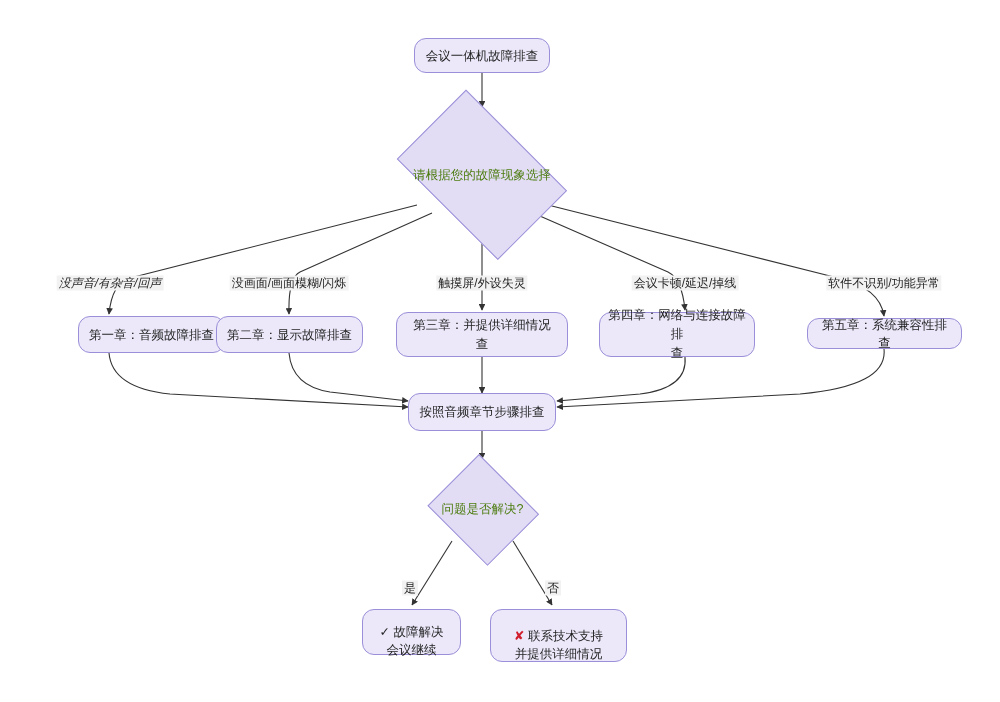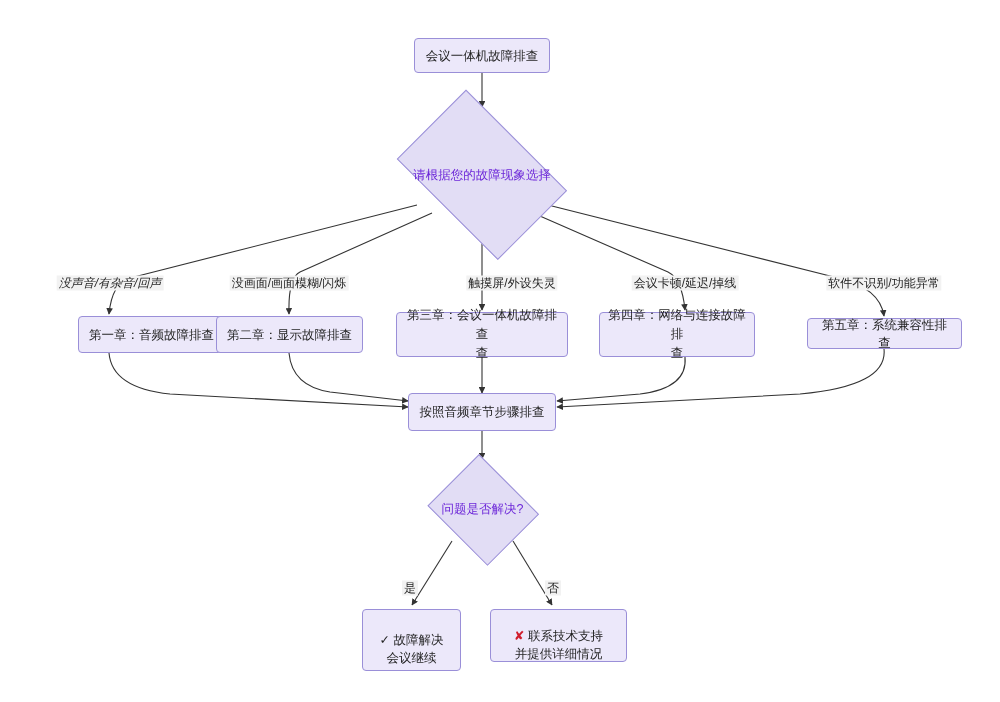--- a/index.html
+++ b/index.html
@@ -25,21 +25,21 @@
     top: 0;
     width: 1000px;
     height: 702px;
     pointer-events: none;
   }
   .node {
     position: absolute;
     box-sizing: border-box;
     background: #ece8fa;
     border: 1px solid #9a8fd8;
-    border-radius: 4px;
+    border-radius: 12px;
     color: #1f1f1f;
     font-size: 12.5px;
     line-height: 18px;
     display: flex;
     align-items: center;
     justify-content: center;
     text-align: center;
     padding: 4px 8px;
   }
   .node .label {
@@ -63,21 +63,21 @@
   .diamond .dlabel {
     position: absolute;
     left: 0;
     top: 0;
     width: 100%;
     height: 100%;
     display: flex;
     align-items: center;
     justify-content: center;
     font-size: 12.5px;
-    color: #6d28d9;
+    color: #4d7c0f;
     text-align: center;
     white-space: nowrap;
   }
   .edge-label {
     position: absolute;
     font-size: 12px;
     color: #1f1f1f;
     background: #f2f2f2;
     padding: 0 2px;
     white-space: nowrap;
@@ -139,21 +139,21 @@
 
   <div class="node" style="left:36px; top:316px; width:147px; height:37px;margin-left:42px;">
     <span class="label">第一章：音频故障排查</span>
   </div>
 
   <div class="node" style="left:216px; top:316px; width:147px; height:37px;">
     <span class="label">第二章：显示故障排查</span>
   </div>
 
   <div class="node two-line" style="left:396px; top:312px; width:172px; height:45px;">
-    <span class="label">第三章：会议一体机故障排查
+    <span class="label">第三章：并提供详细情况
 查</span>
   </div>
 
   <div class="node two-line" style="left:599px; top:312px; width:156px; height:45px;">
     <span class="label">第四章：网络与连接故障排
 查</span>
   </div>
 
   <div class="node" style="left:408px; top:393px; width:148px; height:38px;">
     <span class="label">按照音频章节步骤排查</span>
@@ -161,36 +161,36 @@
 
   <div class="node" style="left:807px; top:318px; width:155px; height:31px;">
     <span class="label">第五章：系统兼容性排查</span>
   </div>
 
   <div class="diamond" style="left:424px; top:459px; width:117px; height:101px;">
     <div class="shape"></div>
     <div class="dlabel">问题是否解决?</div>
   </div>
 
-  <div class="node" style="left:362px; top:609px; width:99px; height:62px;">
+  <div class="node" style="left:362px; top:609px; width:99px; height:46px;">
     <span class="label">
       <span class="mark-ok">✓ </span><span>故障解决
 会议继续</span>
     </span>
   </div>
 
   <div class="node" style="left:490px; top:609px; width:137px; height:53px;">
     <span class="label">
       <span class="mark-fail">✘ </span><span>联系技术支持
 并提供详细情况</span>
     </span>
   </div>
 
   <div class="edge-label" style="left:110px; top:283px;font-style:italic;">没声音/有杂音/回声</div>
   <div class="edge-label" style="left:289px; top:283px;">没画面/画面模糊/闪烁</div>
-  <div class="edge-label" style="left:482px; top:283px;margin-left:30px;">触摸屏/外设失灵</div>
+  <div class="edge-label" style="left:482px; top:283px;">触摸屏/外设失灵</div>
   <div class="edge-label" style="left:685px; top:283px;">会议卡顿/延迟/掉线</div>
   <div class="edge-label" style="left:884px; top:283px;">软件不识别/功能异常</div>
 
   <div class="edge-label" style="left:410px; top:588px;">是</div>
   <div class="edge-label" style="left:553px; top:588px;">否</div>
 
 </div>
 
 </body></html>

